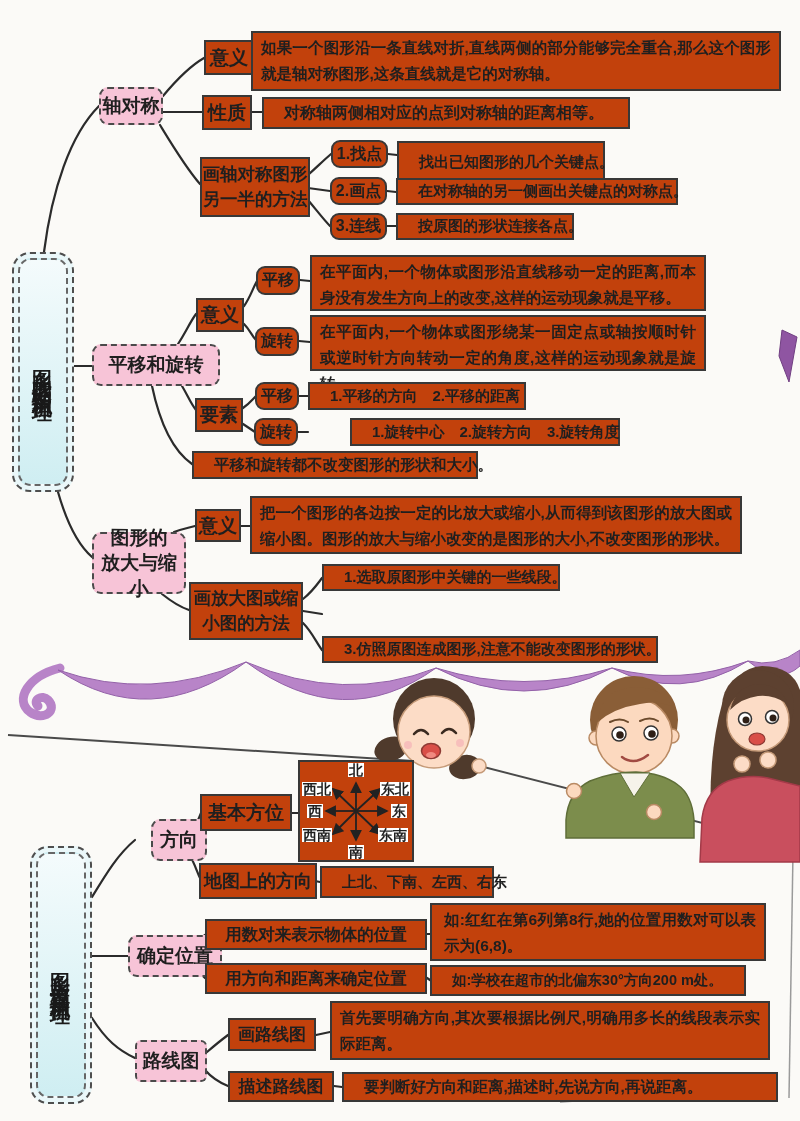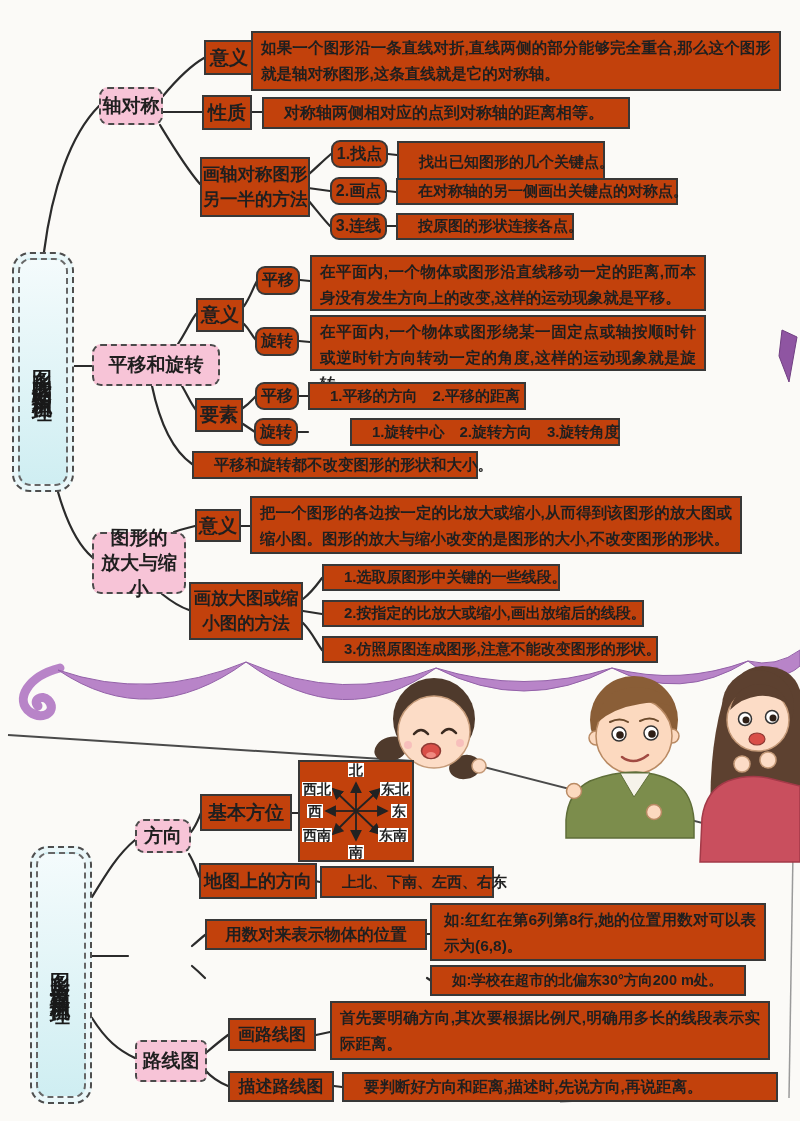--- a/index.html
+++ b/index.html
@@ -179,28 +179,27 @@
   <div class="abs wbox tline" style="left:308px;top:418px;width:270px;height:28px;margin-left:42px;">1.旋转中心　2.旋转方向　3.旋转角度</div>
   <div class="abs wbox tline" style="left:192px;top:451px;width:286px;height:28px;font-size:15.5px;">平移和旋转都不改变图形的形状和大小。</div>
 
   <div class="abs pink" style="left:92px;top:532px;width:94px;height:62px;">图形的
 放大与缩小</div>
   <div class="abs wbox wlabel" style="left:195px;top:509px;width:46px;height:33px;">意义</div>
   <div class="abs wbox para" style="left:250px;top:496px;width:492px;height:58px;">把一个图形的各边按一定的比放大或缩小,从而得到该图形的放大图或缩小图。图形的放大与缩小改变的是图形的大小,不改变图形的形状。</div>
   <div class="abs wbox wlabel multi" style="left:189px;top:582px;width:114px;height:58px;">画放大图或缩
 小图的方法</div>
   <div class="abs wbox tline" style="left:322px;top:564px;width:238px;height:27px;">1.选取原图形中关键的一些线段。</div>
-  <div class="abs wbox tline" style="left:322px;top:600px;width:322px;height:27px;">2.按指定的比放大或缩小,画出放缩后的线段。</div>
   <div class="abs wbox tline" style="left:322px;top:636px;width:336px;height:27px;">3.仿照原图连成图形,注意不能改变图形的形状。</div>
 
   <div class="abs vtitle" style="left:30px;top:846px;width:62px;height:258px;">
     <div class="in">图形与位置知识梳理</div>
   </div>
 
-  <div class="abs pink" style="left:135px;top:819px;width:56px;height:34px;">方向</div>
+  <div class="abs pink" style="left:151px;top:819px;width:56px;height:42px;">方向</div>
   <div class="abs wbox wlabel" style="left:200px;top:794px;width:92px;height:37px;">基本方位</div>
 
   <div class="abs wbox" style="left:298px;top:760px;width:116px;height:102px;">
     <svg width="112" height="98" viewBox="0 0 112 98" style="position:absolute;left:0;top:0;">
       <g stroke="#222" stroke-width="1.8" fill="none">
         <path d="M56 49 L56 21" marker-end="url(#ah)"></path>
         <path d="M56 49 L56 78" marker-end="url(#ah)"></path>
         <path d="M56 49 L26 49" marker-end="url(#ah)"></path>
         <path d="M56 49 L87 49" marker-end="url(#ah)"></path>
         <path d="M56 49 L33 27" marker-end="url(#ah)"></path>
@@ -215,22 +214,24 @@
     <span class="cdir" style="left:7px;top:42px;">西</span>
     <span class="cdir" style="right:5px;top:42px;">东</span>
     <span class="cdir" style="left:2px;bottom:18px;">西南</span>
     <span class="cdir" style="right:4px;bottom:18px;">东南</span>
     <span class="cdir" style="left:50%;bottom:1px;transform:translateX(-50%);">南</span>
   </div>
 
   <div class="abs wbox wlabel" style="left:199px;top:863px;width:118px;height:36px;font-size:18px;">地图上的方向</div>
   <div class="abs wbox tline" style="left:320px;top:866px;width:174px;height:32px;font-size:15px;">上北、下南、左西、右东</div>
 
+  <div class="abs pink" style="left:128px;top:935px;width:94px;height:42px;">确定位置</div>
   <div class="abs wbox wlabel" style="left:205px;top:919px;width:222px;height:31px;font-size:16.5px;">用数对来表示物体的位置</div>
   <div class="abs wbox para" style="left:430px;top:903px;width:336px;height:58px;padding-left:12px;">如:红红在第6列第8行,她的位置用数对可以表示为(6,8)。</div>
+  <div class="abs wbox wlabel" style="left:205px;top:963px;width:222px;height:31px;font-size:16.5px;">用方向和距离来确定位置</div>
   <div class="abs wbox tline" style="left:430px;top:965px;width:316px;height:31px;font-size:14.5px;">如:学校在超市的北偏东30°方向200 m处。</div>
 
   <div class="abs pink" style="left:135px;top:1040px;width:72px;height:42px;border-radius:6px;">路线图</div>
   <div class="abs wbox wlabel" style="left:228px;top:1018px;width:88px;height:33px;font-size:17px;">画路线图</div>
   <div class="abs wbox para" style="left:330px;top:1001px;width:440px;height:59px;">首先要明确方向,其次要根据比例尺,明确用多长的线段表示实际距离。</div>
   <div class="abs wbox wlabel" style="left:228px;top:1071px;width:106px;height:31px;font-size:17px;">描述路线图</div>
   <div class="abs wbox tline" style="left:342px;top:1072px;width:436px;height:30px;font-size:15.5px;">要判断好方向和距离,描述时,先说方向,再说距离。</div>
 
 </div>
 

